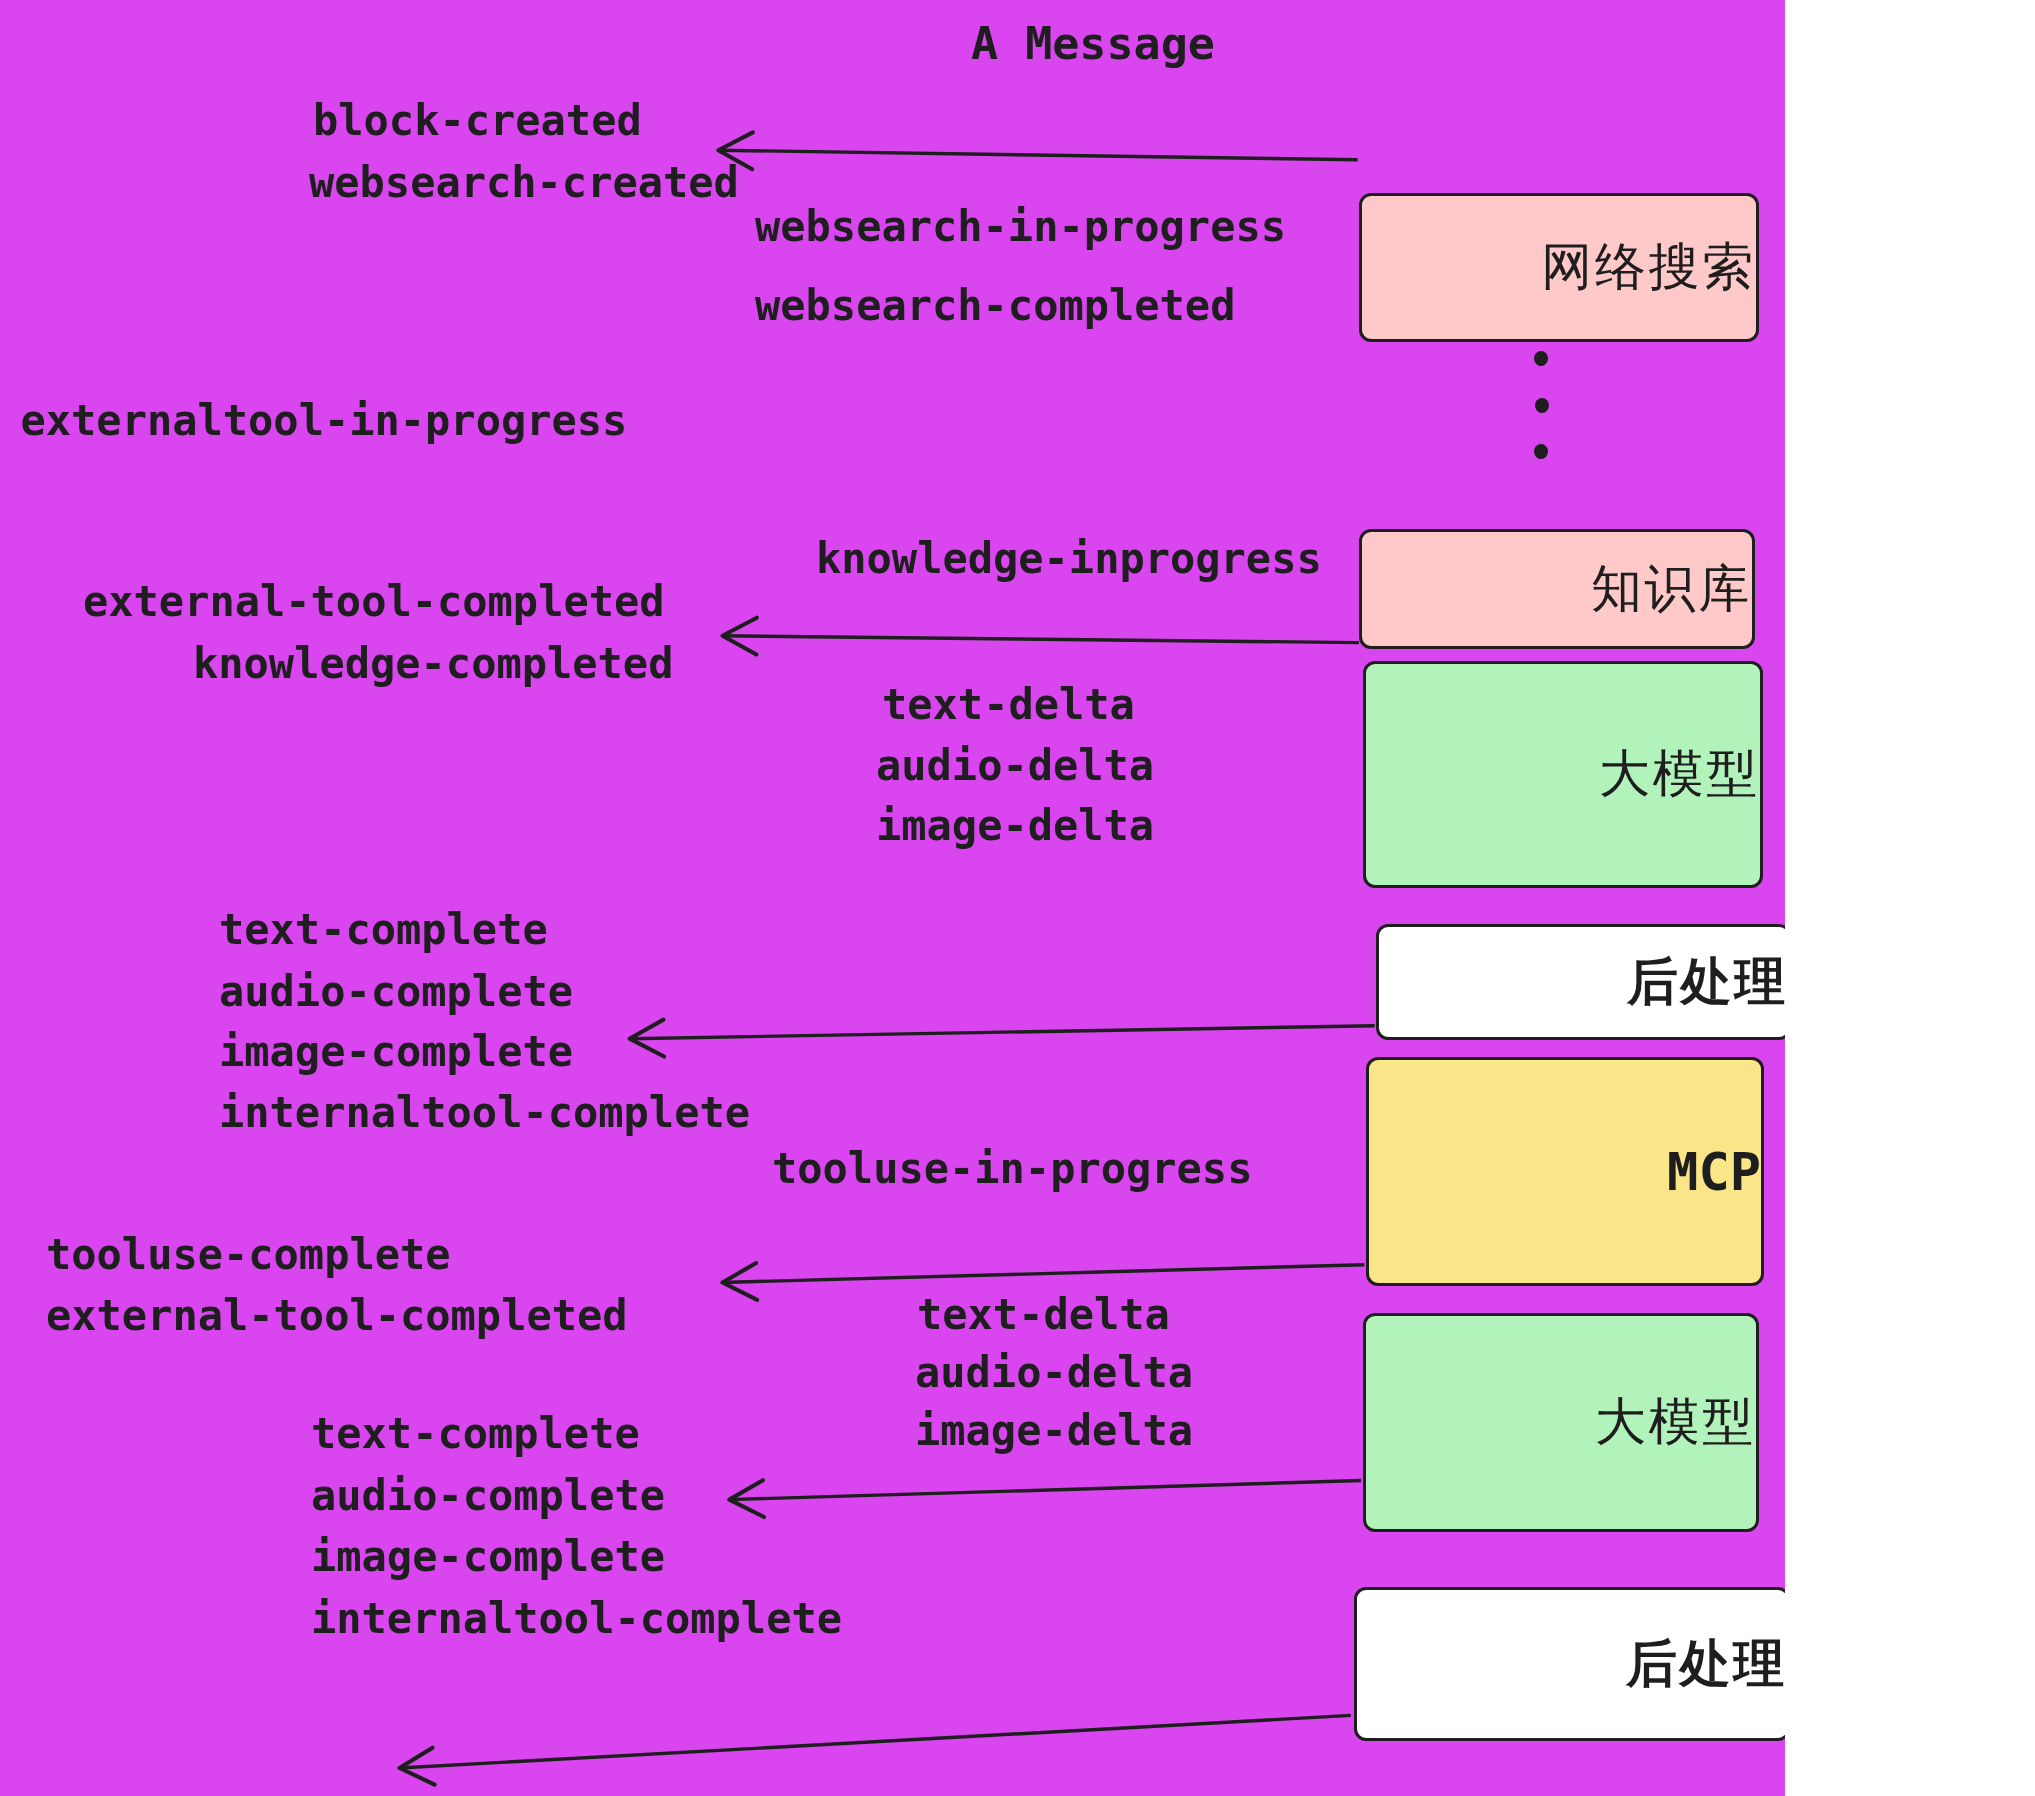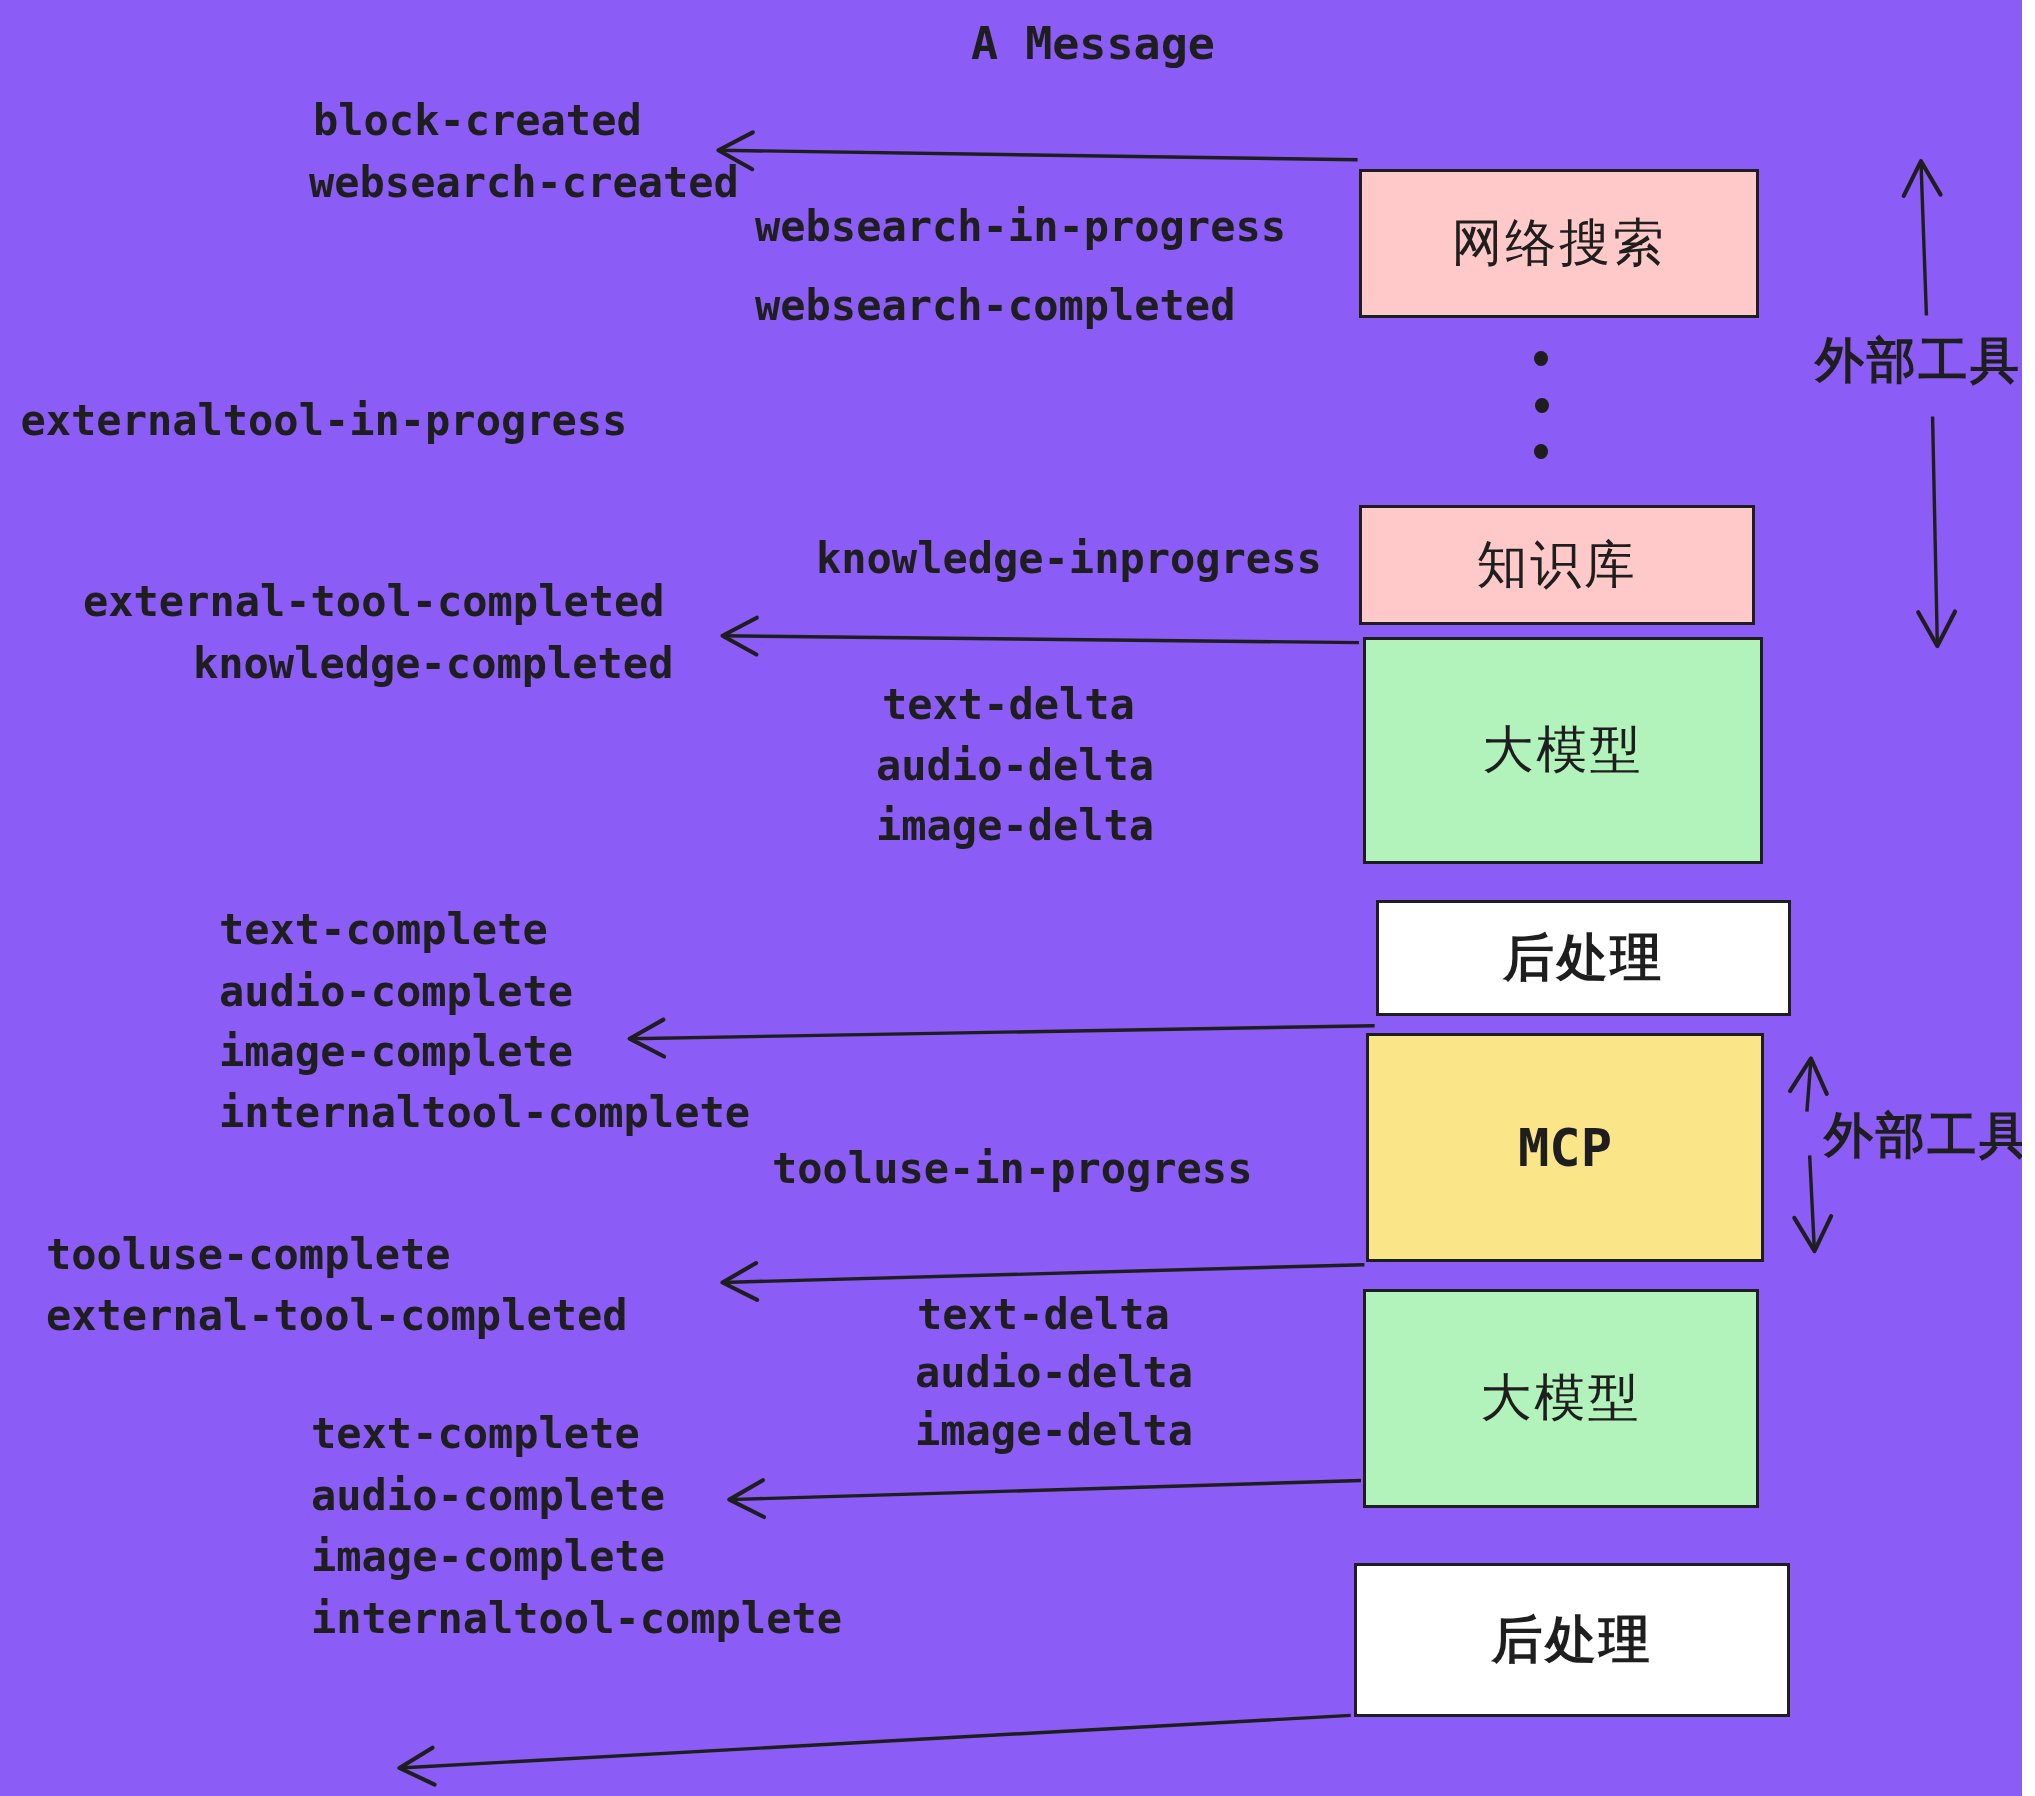--- a/index.html
+++ b/index.html
@@ -1,19 +1,19 @@
 <!DOCTYPE html>
 <html style="font-size:11px"><head>
 <meta charset="utf-8">
 <style>
   html,body{margin:0;padding:0;background:#ffffff;}
   #canvas{
     position:relative;
-    width:2022px;height:1796px;
-    background:#8b5cf6;
+    width:1785px;height:1796px;
+    background:#d946ef;
     font-family:"DejaVu Sans Mono", monospace;
     color:#1e1e1e;
     overflow:hidden;
   }
   .evt{
     position:absolute;
     font:700 42px "DejaVu Sans Mono", monospace;
     color:#1e1e1e;
     white-space:nowrap;
     transform:translateY(-50%);
@@ -30,28 +30,29 @@
     position:absolute;
     font:700 49px "DejaVu Sans", sans-serif;
     color:#1e1e1e;
     white-space:nowrap;
     transform:translateY(-50%);
     letter-spacing:2.7px;
   }
   .box{
     position:absolute;
     border:3.4px solid #1e1e1e;
-    border-radius:0;
+    border-radius:12px;
     display:flex;
     align-items:center;
-    justify-content:center;
+    justify-content:flex-end;
     box-sizing:border-box;
     font:400 51px "DejaVu Sans", sans-serif;
     color:#1e1e1e;
     letter-spacing:2.7px;
+    margin-top:24px;
   }
   .box.pink{background:#ffc9c9;}
   .box.green{background:#b2f2bb;}
   .box.yellow{background:#fae588;}
   .box.white{background:#ffffff;font-weight:bold;}
   .box .mcp-text{
     font:700 52px "DejaVu Sans Mono", monospace;
     letter-spacing:0;
   }
   svg.arrow-layer{

